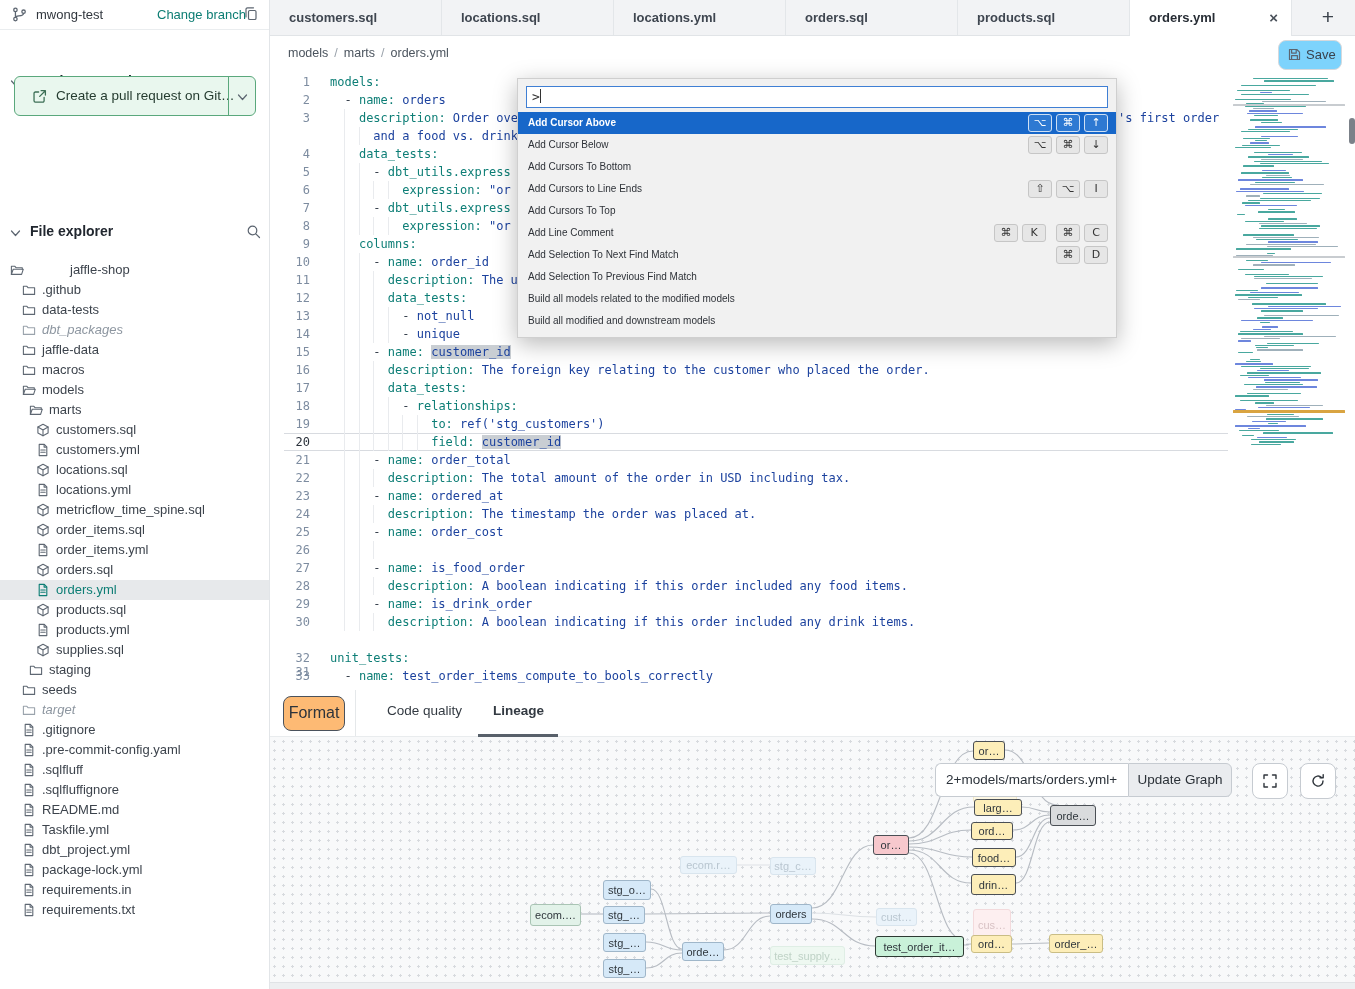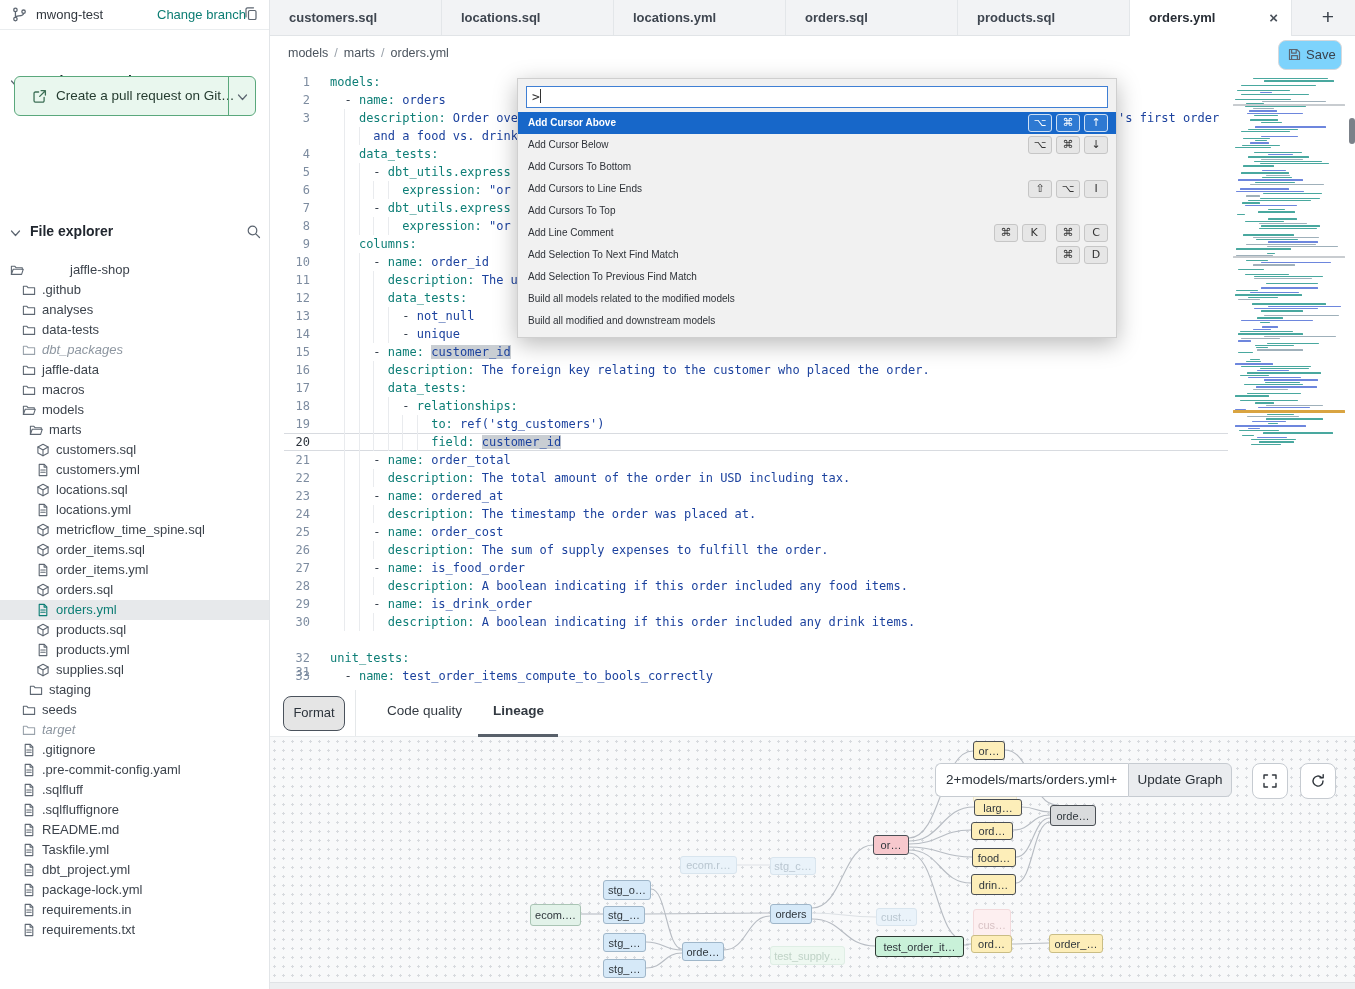--- a/index.html
+++ b/index.html
@@ -79,22 +79,22 @@
   .prow.selp{background:#1767c9;}
   .prow.selp .plabel{color:#fff;font-weight:600;}
   .pkeys{position:absolute;right:8px;top:2px;display:flex;gap:4px;}
   .kbd{min-width:14px;height:16px;line-height:16px;padding:0 4px;text-align:center;border-radius:3px;font-size:11px;
        background:#e6e6e6;border:1px solid #c6c6c6;color:#333;font-family:"DejaVu Sans",sans-serif;}
   .prow.selp .kbd{background:#2e79d2;border-color:#cfe0f4;color:#fff;}
   .kgap{width:2px;}
 
   
   #bottombar{position:absolute;left:0;top:690px;width:1085px;height:47px;background:#fff;border-bottom:1px solid #e9ecee;box-sizing:border-box;}
-  #formatbtn{position:absolute;left:13px;top:6px;width:60px;height:33px;border:1px solid #4a525c;border-radius:8px;background:#e5e5e5;
-             font-size:13px;color:#2c333b;text-align:center;line-height:31px;cursor:pointer;}
+  #formatbtn{position:absolute;left:13px;top:6px;width:60px;height:33px;border:1px solid #4a525c;border-radius:8px;background:#fdba74;
+             font-size:16px;color:#2c333b;text-align:center;line-height:31px;cursor:pointer;}
   #bdiv{position:absolute;left:85px;top:0;height:46px;border-left:1px solid #e5e8ea;}
   .btab{position:absolute;top:13px;font-size:13.5px;color:#333a42;cursor:pointer;white-space:nowrap;}
   #tab-cq{left:117px;}
   #tab-lin{left:223px;font-weight:600;}
   #linunder{position:absolute;left:208px;top:44px;width:80px;height:3px;background:#58606a;}
 
   
   #lineage{position:absolute;left:0;top:737px;width:1085px;height:245px;background:#f8f9fa;
            background-image:radial-gradient(circle,#d7dade 1px,transparent 1.2px);background-size:9px 9px;overflow:hidden;}
   #edges{position:absolute;left:0;top:0;z-index:4;}
@@ -202,28 +202,20 @@
             </svg>
           </span>
           <span class="tlabel" style="left: 42px;">.github</span>
         </div>
         <div class="titem">
           <span class="ticon ic" style="left: 22px;">
             <svg viewBox="0 0 14 14">
               <path d="M1.4 11.4 V3.3 h3.5 l1.1 1.4 h6.6 V11.4 z"></path>
             </svg>
           </span>
-          <span class="tlabel" style="left: 42px;">analyses</span>
-        </div>
-        <div class="titem">
-          <span class="ticon ic" style="left: 22px;">
-            <svg viewBox="0 0 14 14">
-              <path d="M1.4 11.4 V3.3 h3.5 l1.1 1.4 h6.6 V11.4 z"></path>
-            </svg>
-          </span>
           <span class="tlabel" style="left: 42px;">data-tests</span>
         </div>
         <div class="titem dim">
           <span class="ticon ic" style="left: 22px;">
             <svg viewBox="0 0 14 14">
               <path d="M1.4 11.4 V3.3 h3.5 l1.1 1.4 h6.6 V11.4 z"></path>
             </svg>
           </span>
           <span class="tlabel" style="left: 42px;">dbt_packages</span>
         </div>
@@ -549,21 +541,21 @@
           <div class="crow" style="top: 308px;"><span class="ln">17</span><span class="g" style="left: 74.4532px;"></span><span class="g" style="left: 88.9064px;"></span><span class="g" style="left: 103.36px;"></span><span class="code"><span class="tk-p">        </span><span class="tk-k">data_tests:</span></span></div>
           <div class="crow" style="top: 326px;"><span class="ln">18</span><span class="g" style="left: 74.4532px;"></span><span class="g" style="left: 88.9064px;"></span><span class="g" style="left: 103.36px;"></span><span class="g" style="left: 117.813px;"></span><span class="code"><span class="tk-p">          - </span><span class="tk-k">relationships:</span></span></div>
           <div class="crow" style="top: 344px;"><span class="ln">19</span><span class="g" style="left: 74.4532px;"></span><span class="g" style="left: 88.9064px;"></span><span class="g" style="left: 103.36px;"></span><span class="g" style="left: 117.813px;"></span><span class="g" style="left: 132.266px;"></span><span class="g" style="left: 146.719px;"></span><span class="code"><span class="tk-p">              </span><span class="tk-k">to:</span><span class="tk-v"> ref('stg_customers')</span></span></div>
           <div class="curline" style="top: 362px;"></div>
           <div class="crow cur" style="top: 362px;"><span class="ln">20</span><span class="g" style="left: 74.4532px;"></span><span class="g" style="left: 88.9064px;"></span><span class="g" style="left: 103.36px;"></span><span class="g" style="left: 117.813px;"></span><span class="g" style="left: 132.266px;"></span><span class="g" style="left: 146.719px;"></span><span class="code"><span class="tk-p">              </span><span class="tk-k">field:</span><span class="tk-v"> </span><span class="tk-h">customer_id</span></span></div>
           <div class="crow" style="top: 380px;"><span class="ln">21</span><span class="g" style="left: 74.4532px;"></span><span class="g" style="left: 88.9064px;"></span><span class="code"><span class="tk-p">      - </span><span class="tk-k">name:</span><span class="tk-v"> order_total</span></span></div>
           <div class="crow" style="top: 398px;"><span class="ln">22</span><span class="g" style="left: 74.4532px;"></span><span class="g" style="left: 88.9064px;"></span><span class="g" style="left: 103.36px;"></span><span class="code"><span class="tk-p">        </span><span class="tk-k">description:</span><span class="tk-v"> The total amount of the order in USD including tax.</span></span></div>
           <div class="crow" style="top: 416px;"><span class="ln">23</span><span class="g" style="left: 74.4532px;"></span><span class="g" style="left: 88.9064px;"></span><span class="code"><span class="tk-p">      - </span><span class="tk-k">name:</span><span class="tk-v"> ordered_at</span></span></div>
           <div class="crow" style="top: 434px;"><span class="ln">24</span><span class="g" style="left: 74.4532px;"></span><span class="g" style="left: 88.9064px;"></span><span class="g" style="left: 103.36px;"></span><span class="code"><span class="tk-p">        </span><span class="tk-k">description:</span><span class="tk-v"> The timestamp the order was placed at.</span></span></div>
           <div class="crow" style="top: 452px;"><span class="ln">25</span><span class="g" style="left: 74.4532px;"></span><span class="g" style="left: 88.9064px;"></span><span class="code"><span class="tk-p">      - </span><span class="tk-k">name:</span><span class="tk-v"> order_cost</span></span></div>
-          <div class="crow" style="top: 470px;"><span class="ln">26</span><span class="g" style="left: 74.4532px;"></span><span class="g" style="left: 88.9064px;"></span><span class="g" style="left: 103.36px;"></span><span class="code"><span class="tk-p">        </span><span class="tk-k">description:</span><span class="tk-v"> The sum of supply expenses to fulfill the order.</span></span></div>
+          <div class="crow" style="top: 470px;"><span class="ln">26</span><span class="g" style="left: 74.4532px;"></span><span class="g" style="left: 88.9064px;"></span><span class="g" style="left: 103.36px;"></span></div>
           <div class="crow" style="top: 488px;"><span class="ln">27</span><span class="g" style="left: 74.4532px;"></span><span class="g" style="left: 88.9064px;"></span><span class="code"><span class="tk-p">      - </span><span class="tk-k">name:</span><span class="tk-v"> is_food_order</span></span></div>
           <div class="crow" style="top: 506px;"><span class="ln">28</span><span class="g" style="left: 74.4532px;"></span><span class="g" style="left: 88.9064px;"></span><span class="g" style="left: 103.36px;"></span><span class="code"><span class="tk-p">        </span><span class="tk-k">description:</span><span class="tk-v"> A boolean indicating if this order included any food items.</span></span></div>
           <div class="crow" style="top: 524px;"><span class="ln">29</span><span class="g" style="left: 74.4532px;"></span><span class="g" style="left: 88.9064px;"></span><span class="code"><span class="tk-p">      - </span><span class="tk-k">name:</span><span class="tk-v"> is_drink_order</span></span></div>
           <div class="crow" style="top: 542px;"><span class="ln">30</span><span class="g" style="left: 74.4532px;"></span><span class="g" style="left: 88.9064px;"></span><span class="g" style="left: 103.36px;"></span><span class="code"><span class="tk-p">        </span><span class="tk-k">description:</span><span class="tk-v"> A boolean indicating if this order included any drink items.</span></span></div>
           <div class="crow" style="top: 592px;"><span class="ln">31</span><span class="code"></span></div>
           <div class="crow" style="top: 578px;"><span class="ln">32</span><span class="code"><span class="tk-k">unit_tests:</span></span></div>
           <div class="crow" style="top: 596px;"><span class="ln">33</span><span class="code"><span class="tk-p">  - </span><span class="tk-k">name:</span><span class="tk-v"> test_order_items_compute_to_bools_correctly</span></span></div>
         </div>
       <div id="minimap">
           <div class="mrow" style="left: 20px; top: 2px; width: 75px; height: 1.4px; background: rgb(73, 168, 159);"></div>

